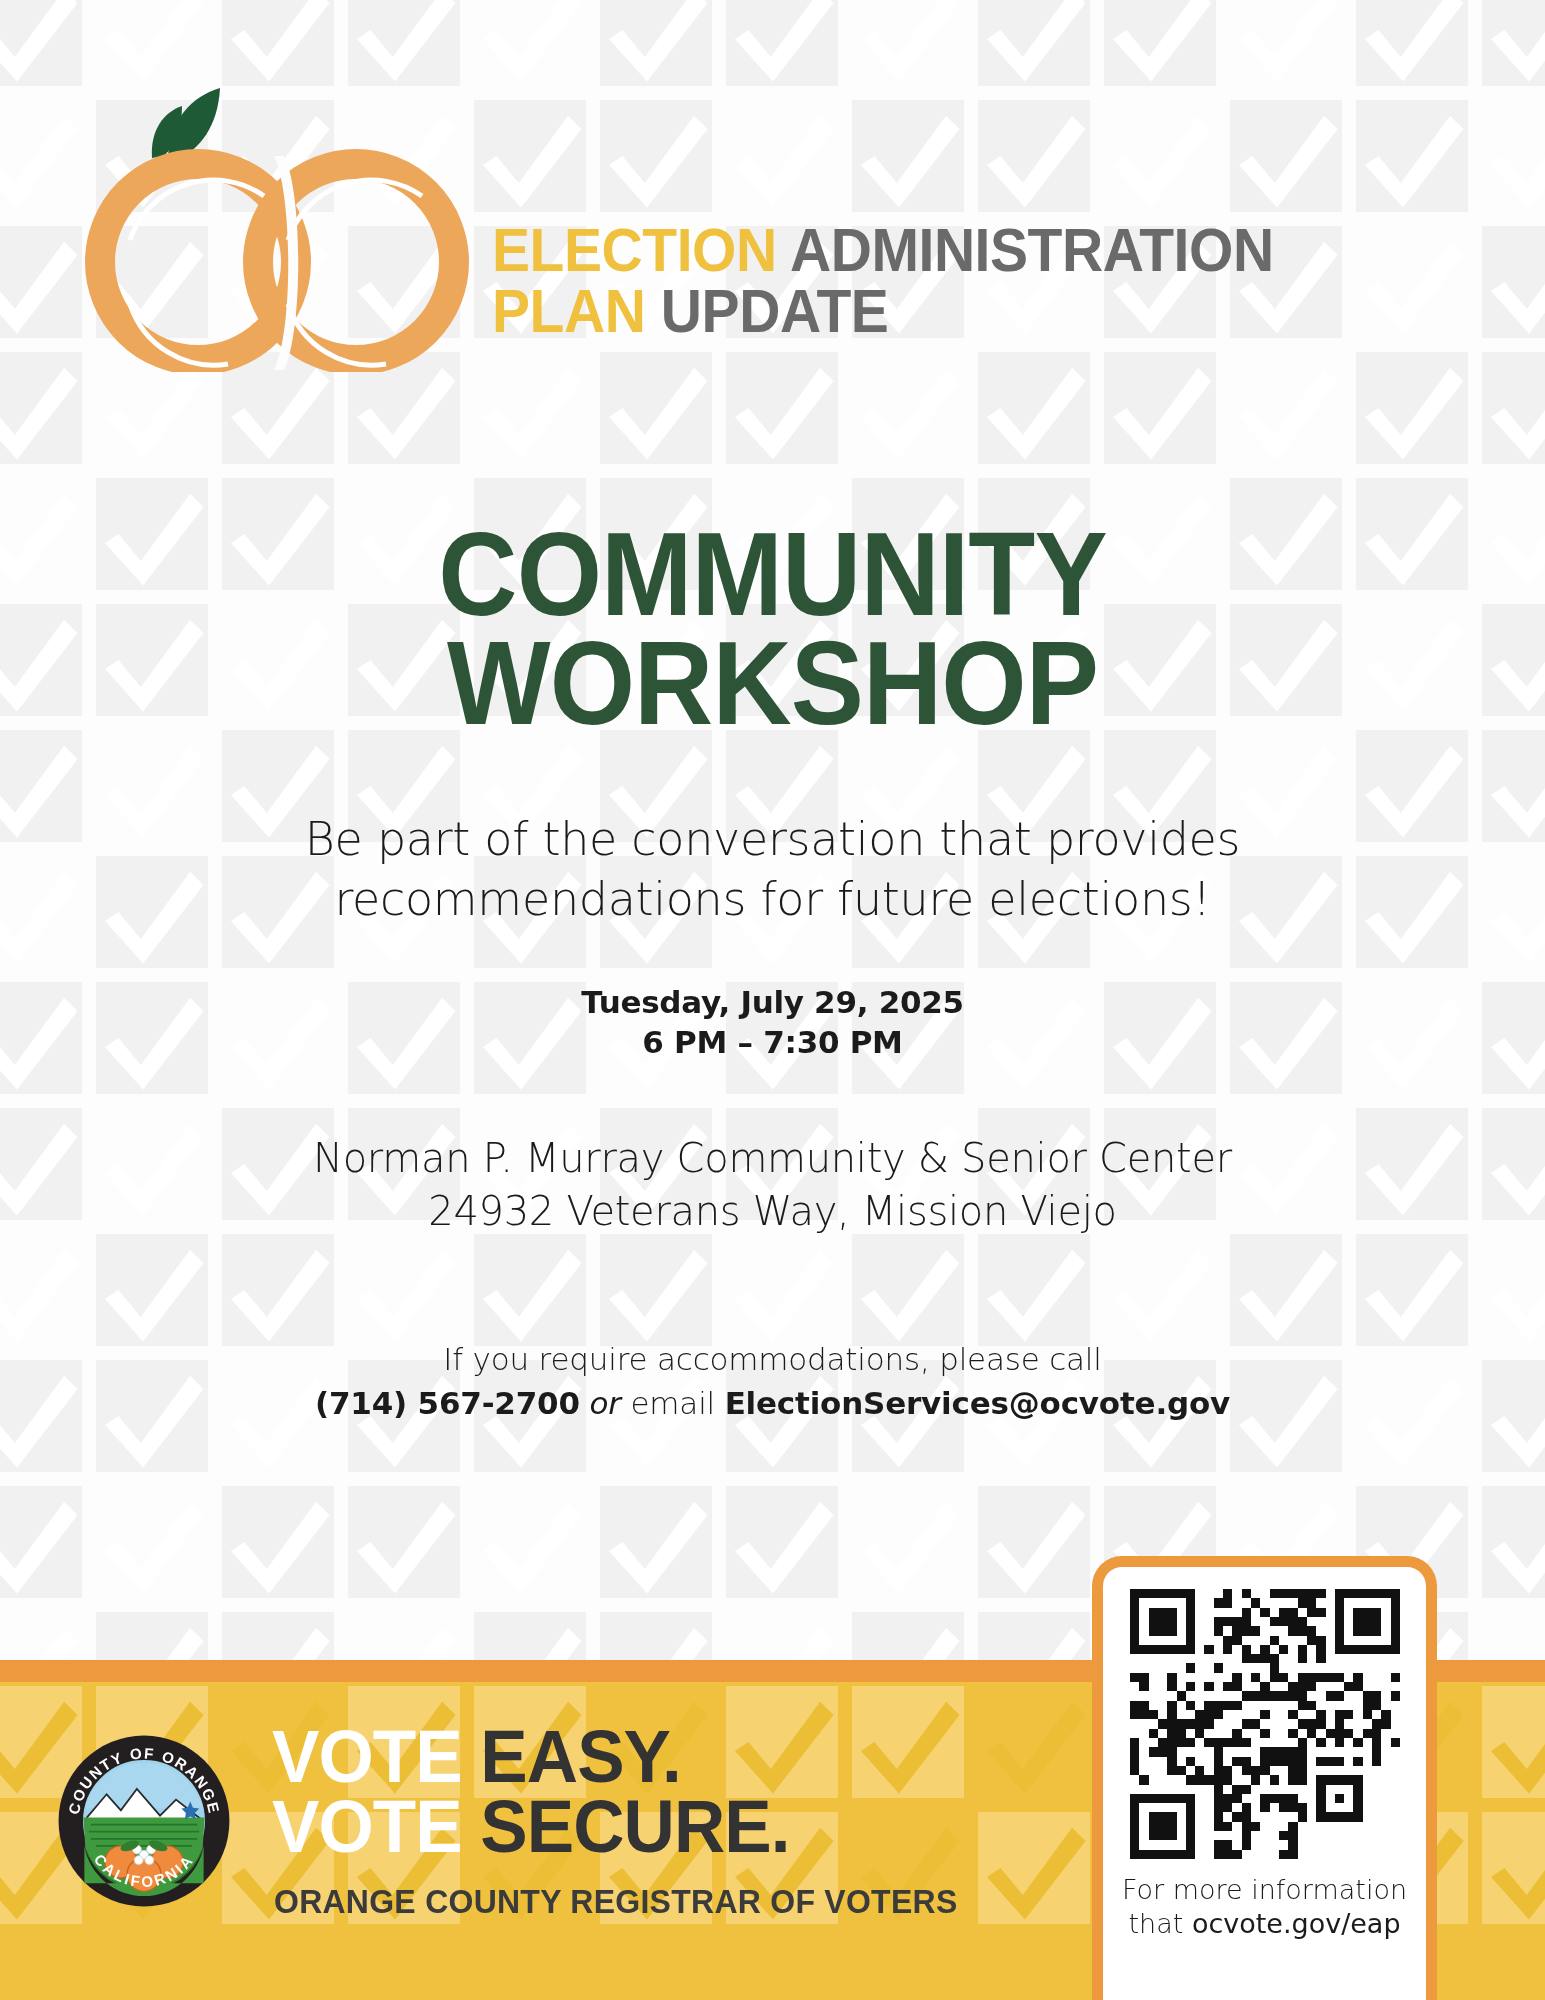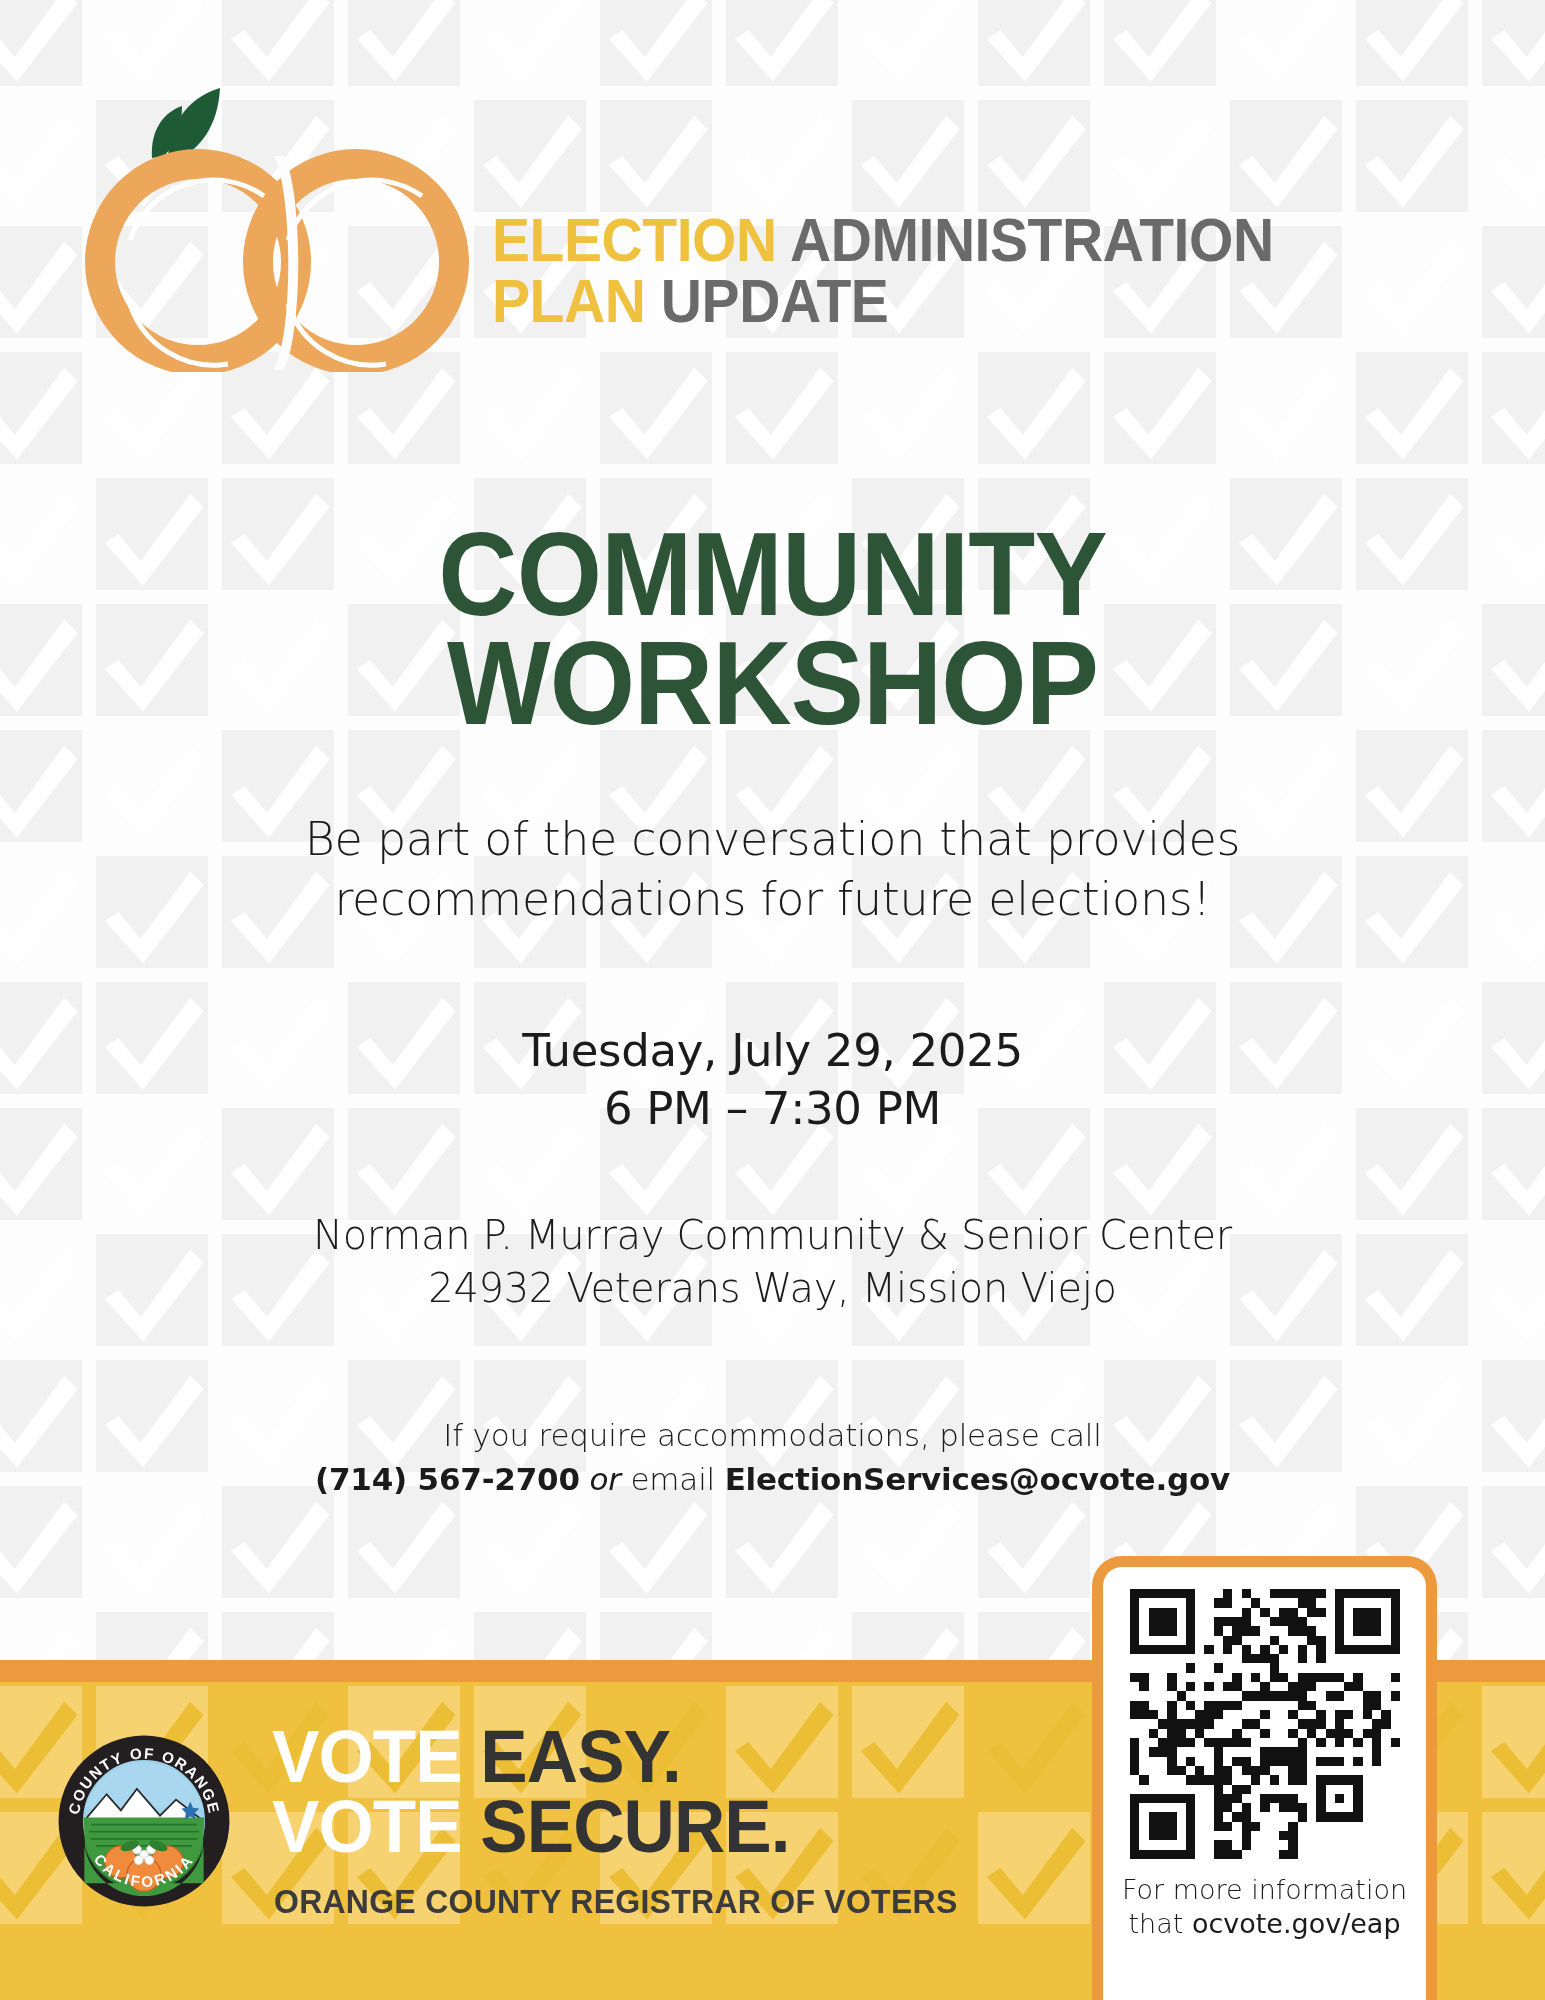--- a/index.html
+++ b/index.html
@@ -22,21 +22,21 @@
   .wm-cell{position:absolute;}
   .wm-box{position:absolute;left:0;top:0;width:100%;height:100%;background:#f2f2f2;}
   .wm-tick{position:absolute;left:0;top:0;width:100%;height:100%;}
   .wm-tick svg{display:block;width:100%;height:100%;}
 
   
   .header{position:absolute;left:0;top:0;width:1545px;height:420px;}
   .oc-logo{position:absolute;left:78px;top:72px;width:460px;height:300px;}
   .oc-logo svg{display:block;width:100%;height:100%;}
 
-  .head-text{position:absolute;left:492px;top:210px;}
+  .head-text{position:absolute;left:492px;top:220px;}
   .head-line{
     font-family:"Liberation Sans Narrow","Liberation Sans", sans-serif;
     font-weight:700;
     font-size:62px;
     line-height:0.98;
     letter-spacing:-0.5px;
     white-space:nowrap;
     transform:scaleX(0.92);
     transform-origin:left center;
   }
@@ -61,21 +61,21 @@
   
   .body-block{
     position:absolute;left:0;top:810px;width:1545px;text-align:center;
     color:#1b1b1b;
     font-family:"DejaVu Sans","Liberation Sans",sans-serif;
   }
   .lead{
     font-size:46px;line-height:1.30;font-weight:300;
     letter-spacing:-0.3px;
   }
-  .when{margin-top:92px;font-size:45px;line-height:1.30;font-weight:400;letter-spacing:-0.3px;}
+  .when{margin-top:52px;font-size:31px;line-height:1.30;font-weight:700;letter-spacing:-0.3px;}
   .where{margin-top:70px;font-size:40px;line-height:1.33;font-weight:300;letter-spacing:-0.3px;}
   .access{
     margin-top:98px;font-size:31px;line-height:1.42;font-weight:300;letter-spacing:-0.2px;
   }
   .access b{font-weight:700;}
   .access i{font-style:italic;font-weight:300;}
 
   
   .banner{
     position:absolute;left:0;bottom:0;width:1545px;height:340px;

